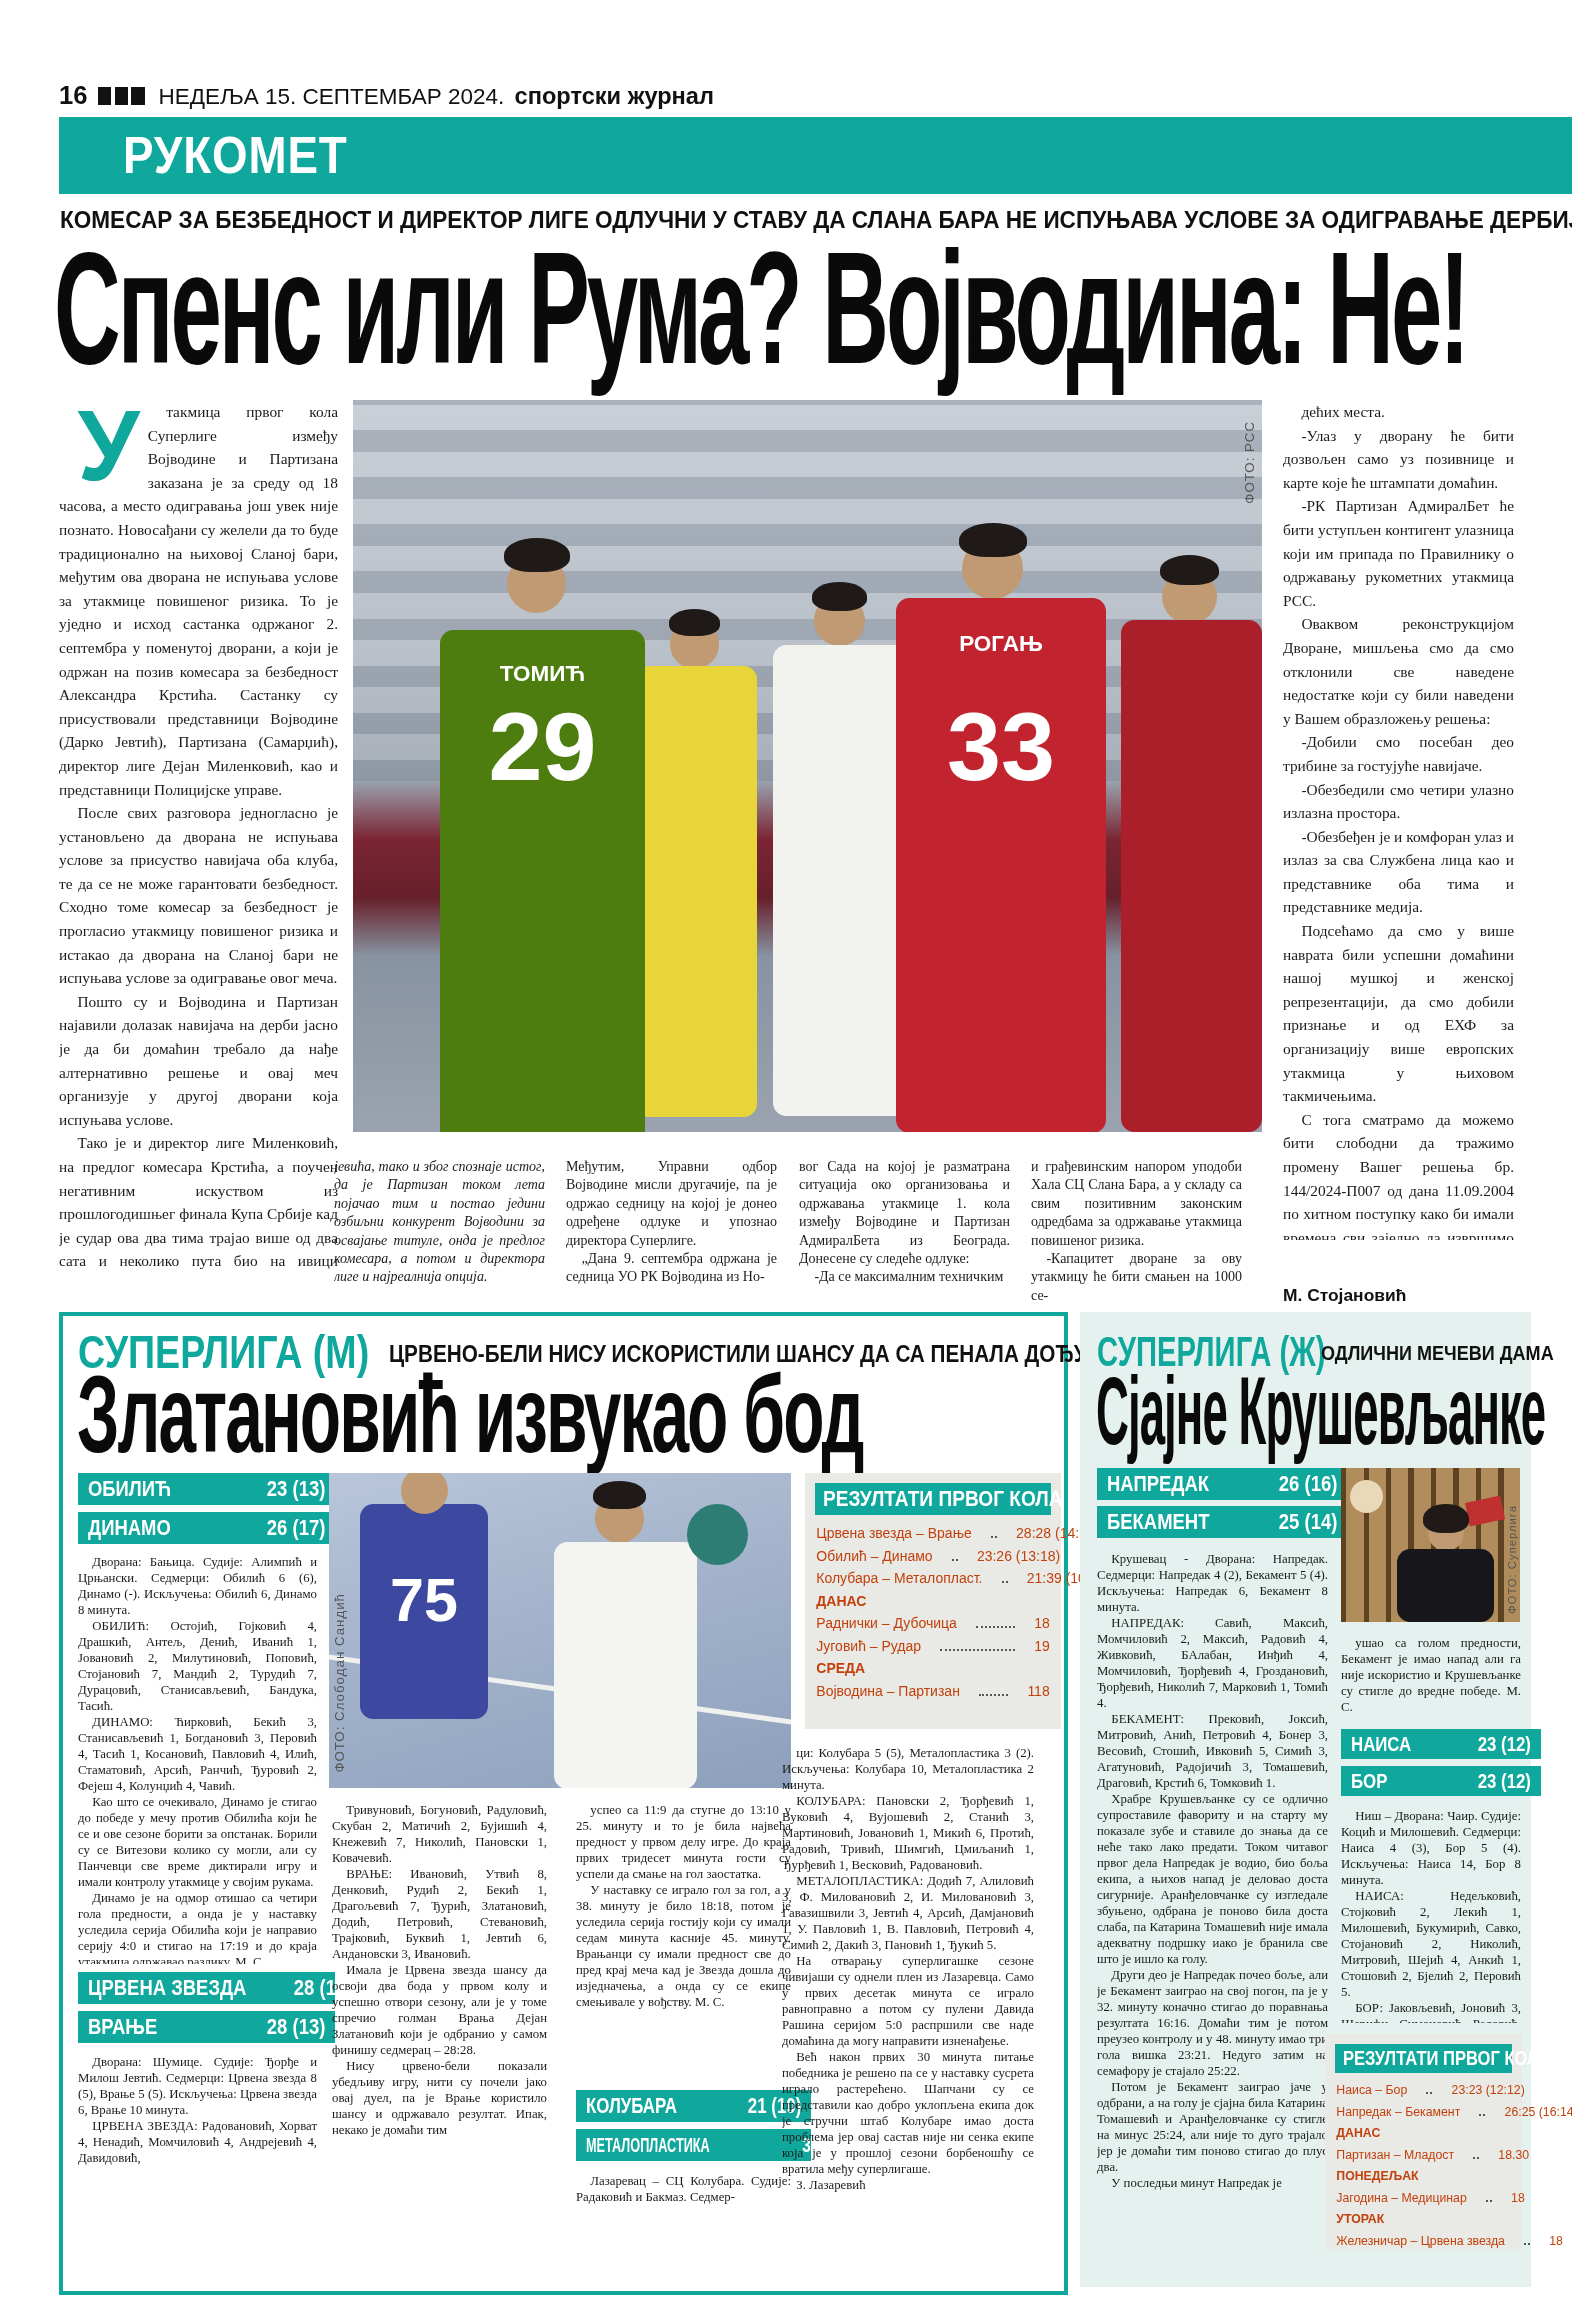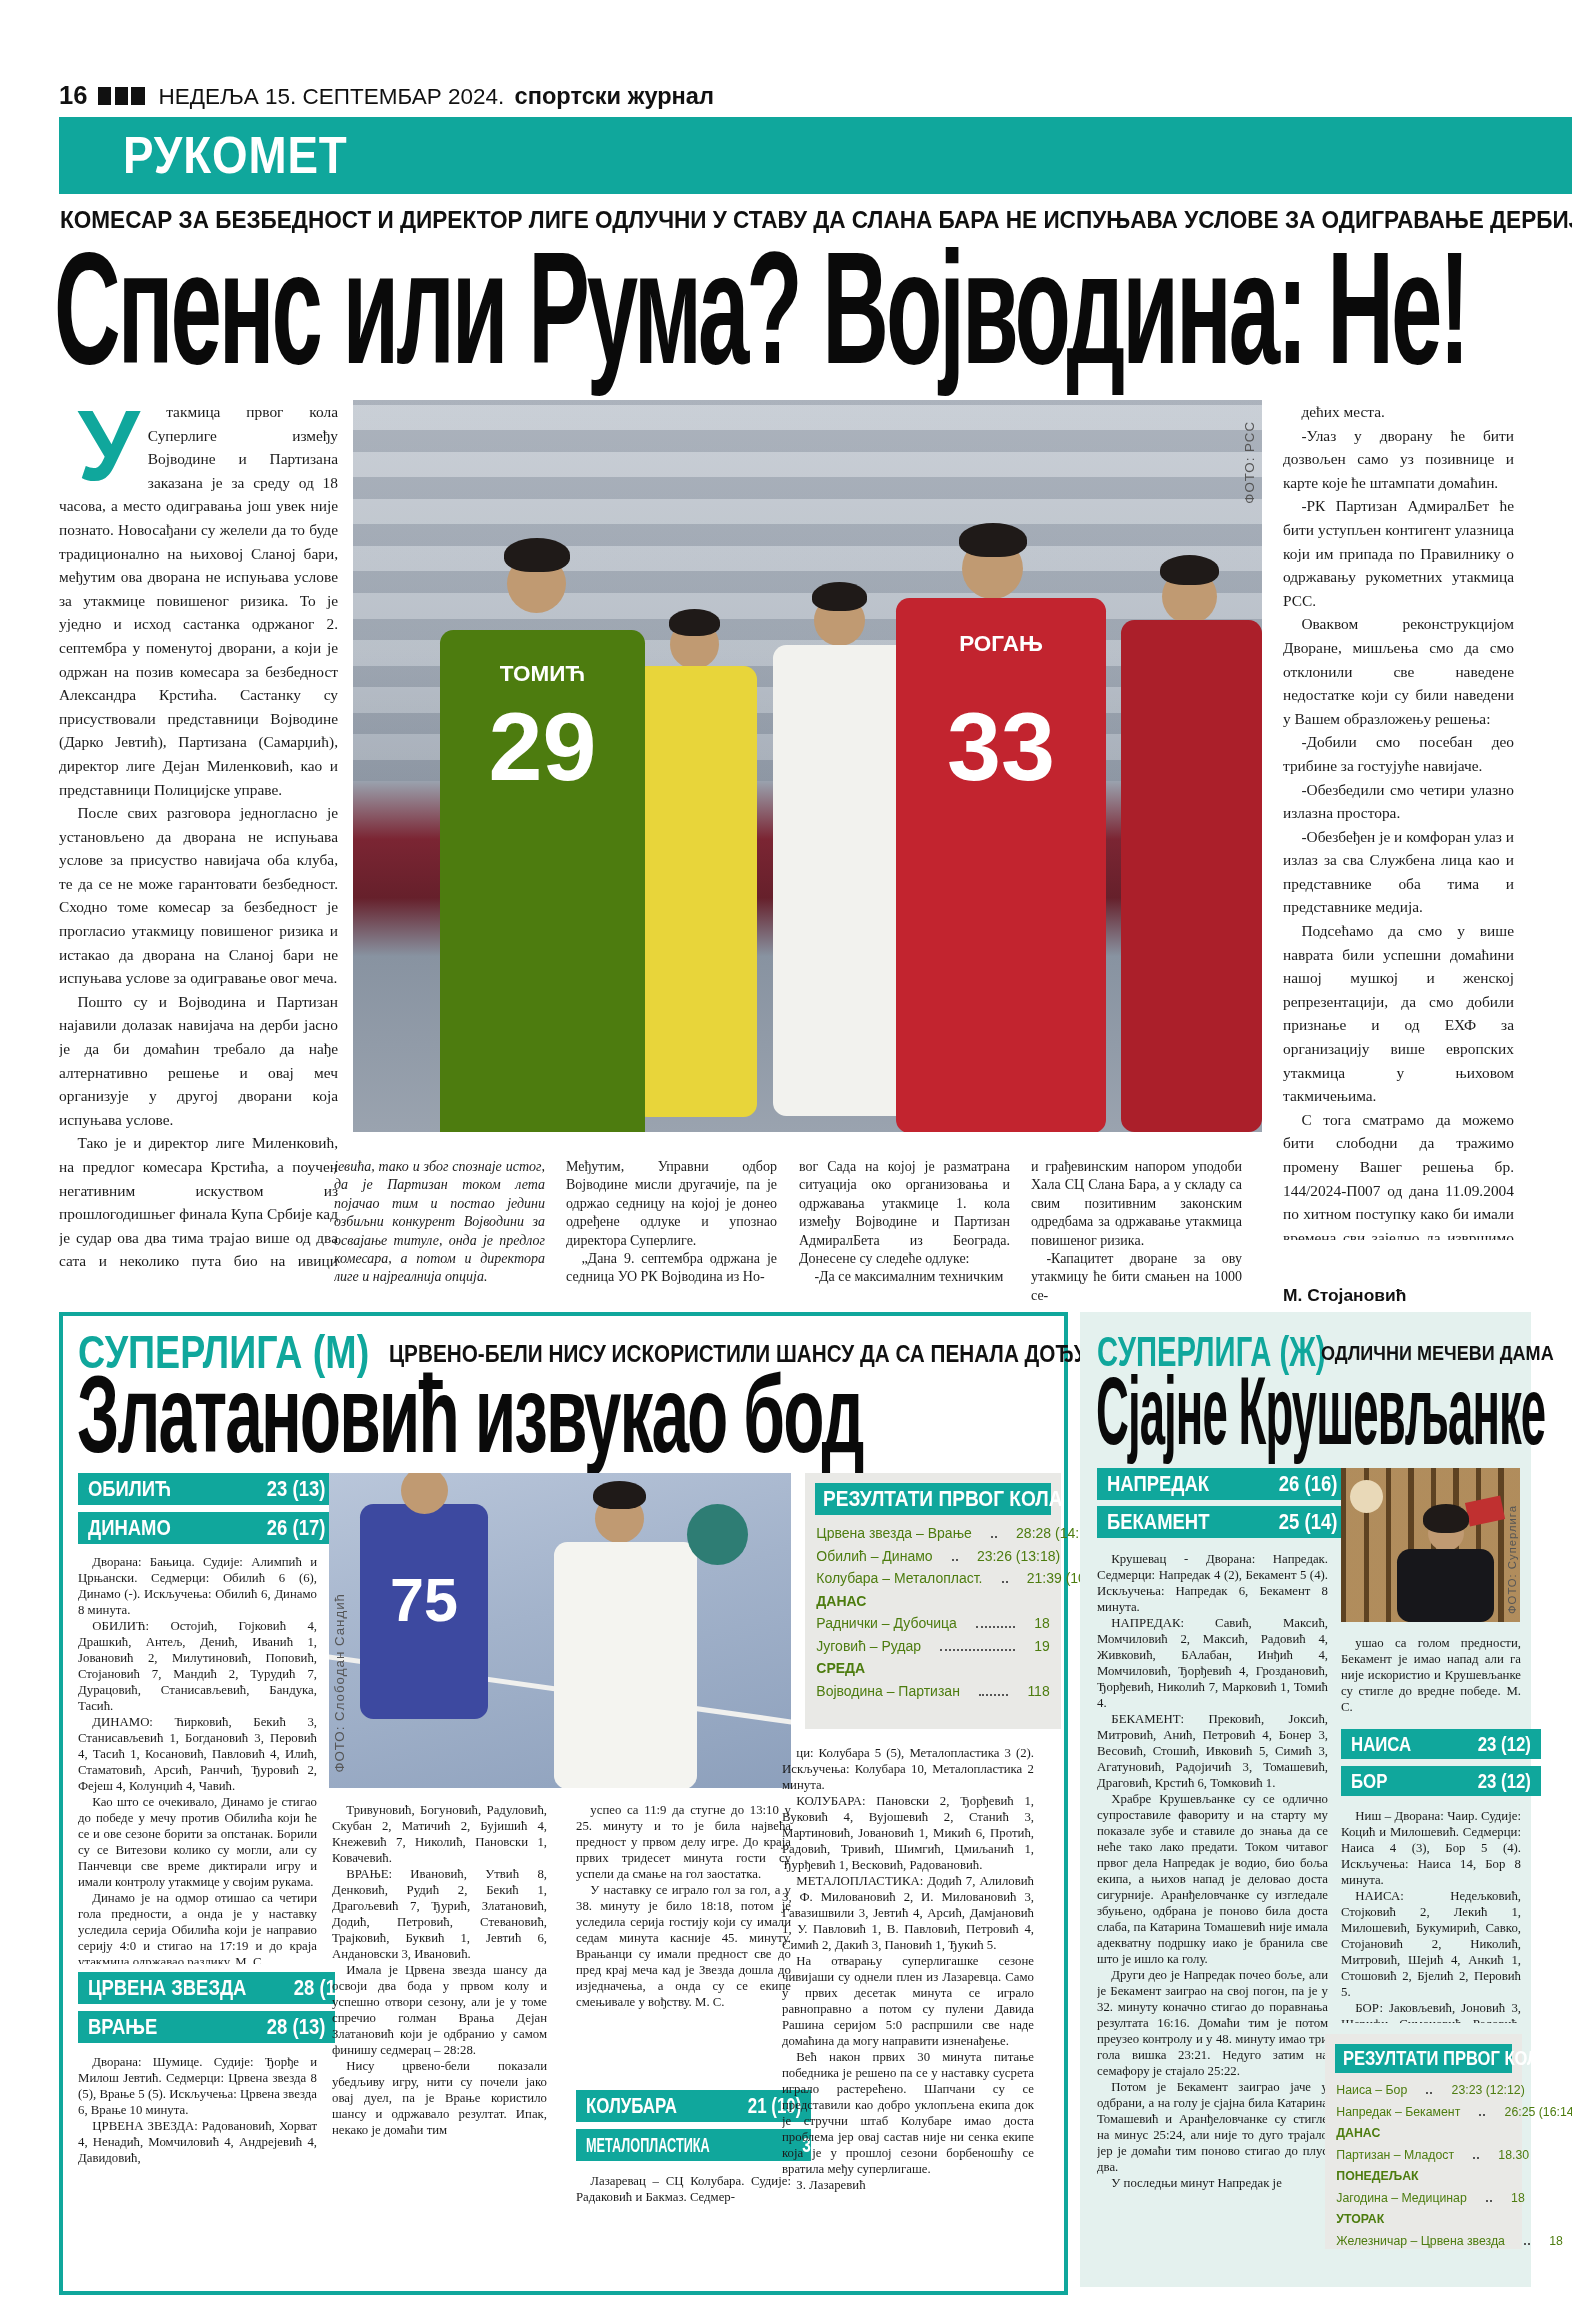--- a/index.html
+++ b/index.html
@@ -39,21 +39,21 @@
        justify-content:space-between;align-items:center;padding:0 10.2px;
        font:bold 22.5px "Liberation Sans",sans-serif;}
   .bar-t{transform:scaleX(.82);transform-origin:left center;white-space:nowrap;}
   .bar-s{transform:scaleX(.82);transform-origin:right center;white-space:nowrap;}
   
   .rbox{position:absolute;background:#e9e9e6;}
   .rbox-head{background:#10a79c;color:#fff;height:32px;margin:10.2px 10.2px 7.2px 10.2px;
              display:flex;align-items:center;padding:0 8.2px;}
   .rbox-head span{font:bold 22.5px "Liberation Sans",sans-serif;transform:scaleX(.85);transform-origin:left center;white-space:nowrap;}
   .rbox-rows{margin:0 11.3px;}
-  .rrow{display:flex;align-items:baseline;font-family:"Liberation Sans",sans-serif;color:#4d7c0f;gap:16px;}
+  .rrow{display:flex;align-items:baseline;font-family:"Liberation Sans",sans-serif;color:#c2410c;gap:16px;}
   .rrow .lab{white-space:nowrap;}
   .rrow .dots{flex:1;border-bottom:2.6px dotted #555;margin:0 3.1px 4.1px 3.1px;min-width:6.1px;}
   .rrow .val{white-space:nowrap;}
   .rrow.rday .lab{font-weight:bold;}
   .rows-m .rrow{font-size:14px;line-height:22.5px;}
   .rows-z .rrow{font-size:12.3px;line-height:21.5px;}
   
   .photo{position:absolute;overflow:hidden;}
   .credit{position:absolute;writing-mode:vertical-rl;transform:rotate(180deg);
           font:13.3px "Liberation Sans",sans-serif;color:#555;letter-spacing:1px;}

